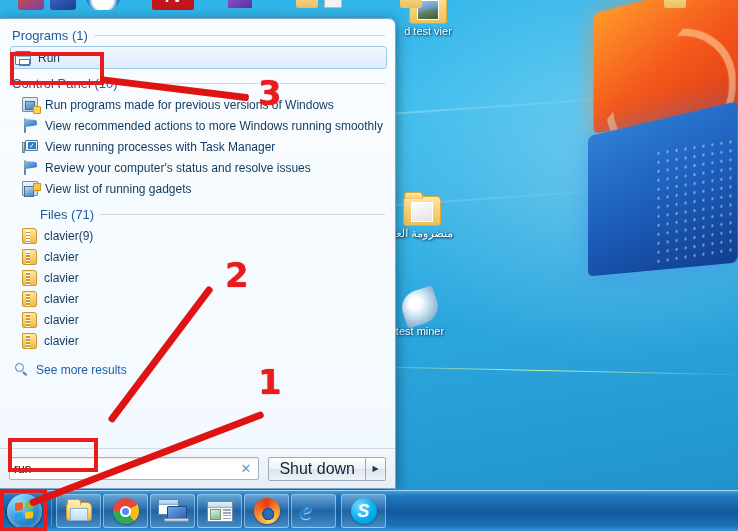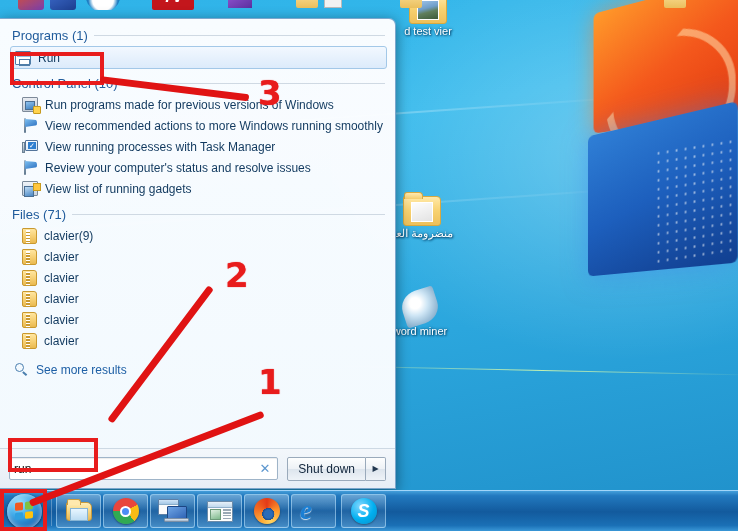--- a/index.html
+++ b/index.html
@@ -254,21 +254,21 @@
     border-radius: 2px; display: flex; align-items: center; padding: 0 4px;
     box-shadow: 0 1px 1px rgba(0,0,0,.08) inset;
   }
   #search-input {
     flex: 1; border: none; outline: none; font-family: "Liberation Sans", sans-serif;
     font-size: 12px; color: #111; background: transparent;
   }
   #clear-x { color: #5d97cf; font-size: 13px; padding: 0 3px; cursor: pointer; }
   #shutdown-group { display: flex; align-items: stretch; height: 24px; }
   #shutdown-btn {
-    padding: 0 10px; display: flex; align-items: center; font-size: 12px; color: #10243a;
+    padding: 0 10px; display: flex; align-items: center; font-size: 16px; color: #10243a;
     background: linear-gradient(180deg, #fdfefe 0%, #eef2f6 48%, #dde5ed 52%, #eef3f8 100%);
     border: 1px solid #9aaabb; border-radius: 2px 0 0 2px; cursor: pointer;
   }
   #shutdown-arrow {
     width: 20px; display: flex; align-items: center; justify-content: center;
     background: linear-gradient(180deg, #fdfefe 0%, #eef2f6 48%, #dde5ed 52%, #eef3f8 100%);
     border: 1px solid #9aaabb; border-left: none; border-radius: 0 2px 2px 0;
     font-size: 8px; color: #22384f; cursor: pointer;
   }
 
@@ -306,21 +306,21 @@
   </div>
   <div class="dicon" style="left:382px; top:196px;">
     <div class="glyph folder">
         <div class="thumb doc"></div>
       </div>
     <div class="dlabel">منضرومة
 العد</div>
   </div>
   <div class="dicon" style="left:380px; top:290px;">
     <div class="glyph" style="width:36px;height:34px;margin:0 auto;background:radial-gradient(circle at 40% 35%, #ffffff 0 18%, #cfe6f5 40%, #5e8fb5 100%);border-radius:50% 10% 50% 10%;transform:rotate(-18deg);"></div>
-    <div class="dlabel">word
+    <div class="dlabel">test
 miner</div>
   </div>
 
   <div style="position:absolute;left:0;top:-12px;width:738px;height:22px;overflow:hidden;">
     <div style="position:absolute;left:18px;top:0;width:26px;height:22px;background:linear-gradient(150deg,#e0522a,#7a3fae);border-radius:3px;"></div>
     <div style="position:absolute;left:50px;top:0;width:26px;height:22px;background:linear-gradient(150deg,#3f6fd0,#1d3f90);border-radius:3px;"></div>
     <div style="position:absolute;left:86px;top:-6px;width:34px;height:30px;background:radial-gradient(circle at 50% 60%,#ffffff 0 42%,#1f7fc4 60%,#0d4f86 100%);border-radius:50%;"></div>
     <div style="position:absolute;left:152px;top:-2px;width:42px;height:24px;background:#c3161c;border-radius:2px;color:#fff;font-style:italic;font-weight:bold;font-size:16px;text-align:center;line-height:22px;">TV</div>
     <div style="position:absolute;left:228px;top:-2px;width:24px;height:22px;background:linear-gradient(150deg,#a060e0,#5b2f9e);"></div>
     <div style="position:absolute;left:296px;top:0;width:22px;height:20px;background:linear-gradient(180deg,#ffe8a8,#eabf5d);border-radius:2px;"></div>
@@ -370,21 +370,21 @@
           <span class="pole"></span>
           <span class="cloth"></span>
         </span>
       <span class="label">Review your computer's status and resolve issues</span>
     </div>
     <div class="res-row indent">
       <span class="ri ri-gadget"></span>
       <span class="label">View list of running gadgets</span>
     </div>
 
-    <div class="group-head" style="margin-top:5px;">
+    <div class="group-head" style="margin-top:5px;margin-left:28px;">
       <span>Files (71)</span>
       <span class="rule"></span>
     </div>
     <div class="res-row indent">
       <span class="ri ri-zip"></span>
       <span class="label">clavier(9)</span>
     </div>
     <div class="res-row indent">
       <span class="ri ri-zip"></span>
       <span class="label">clavier</span>

